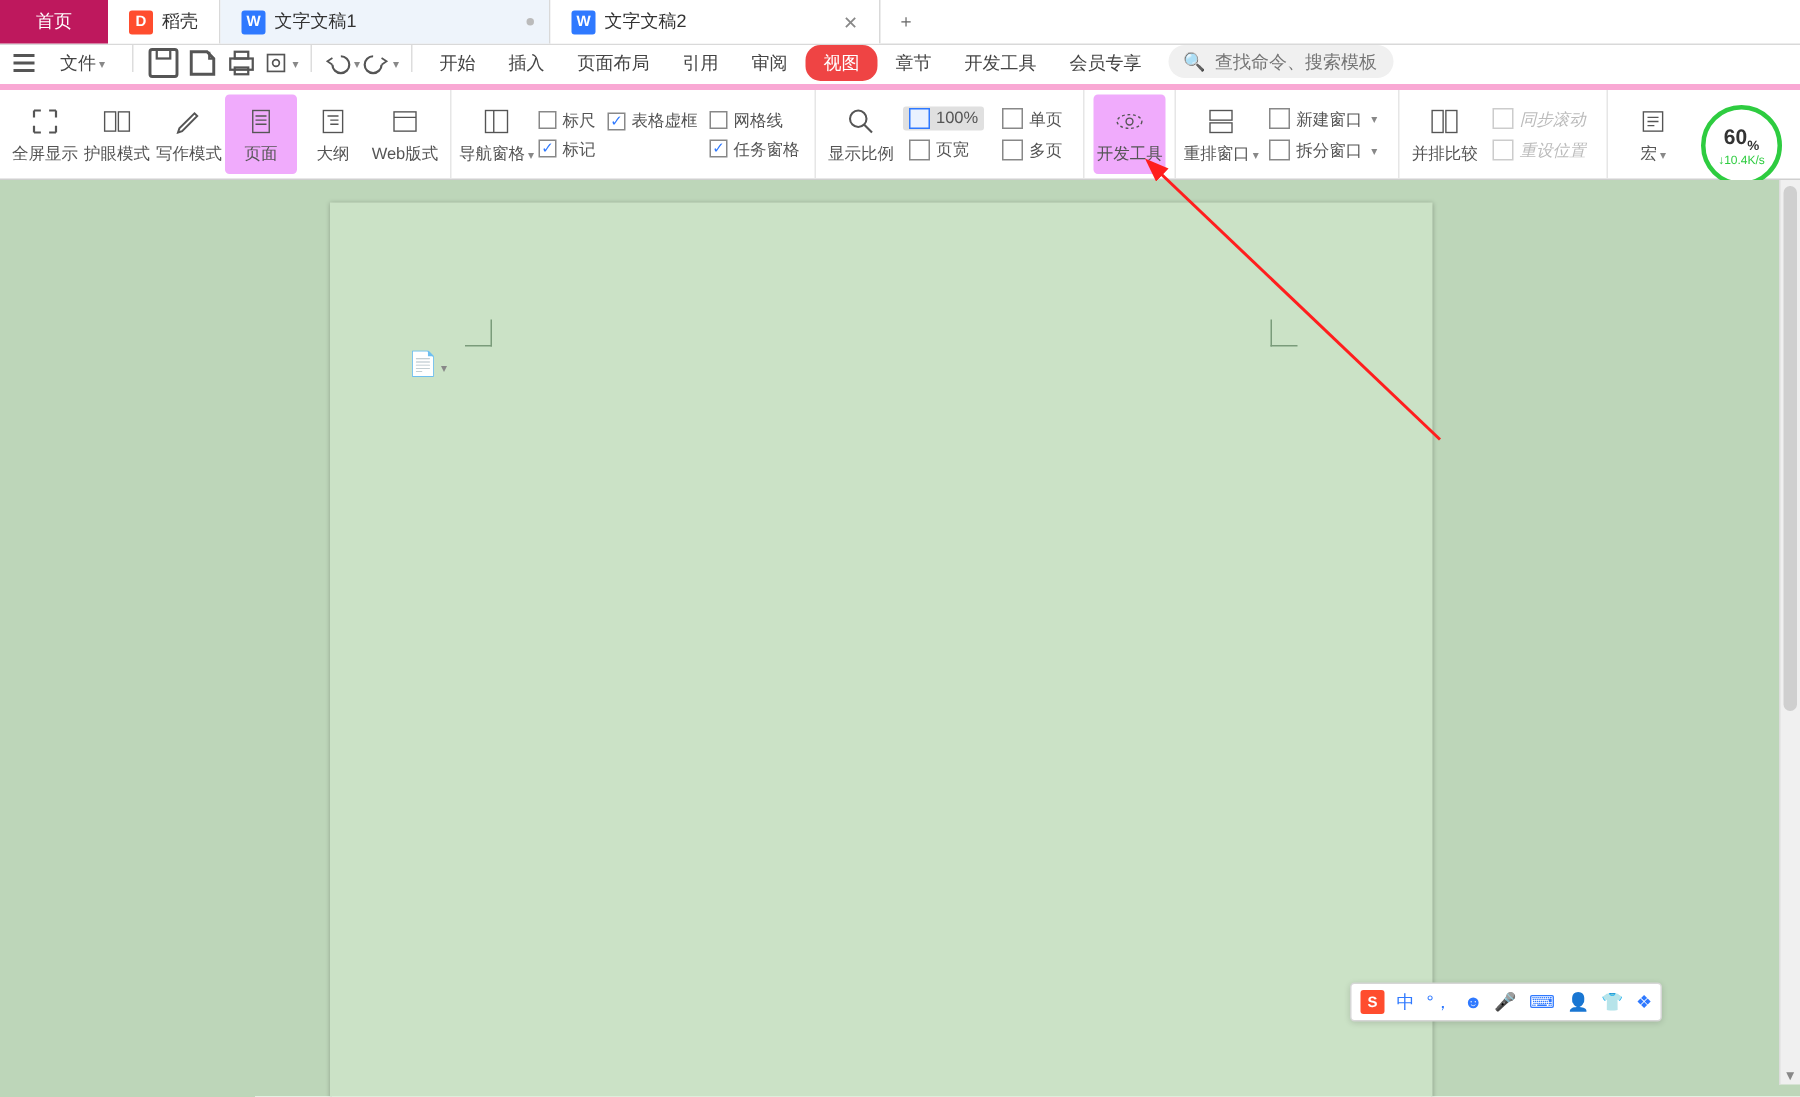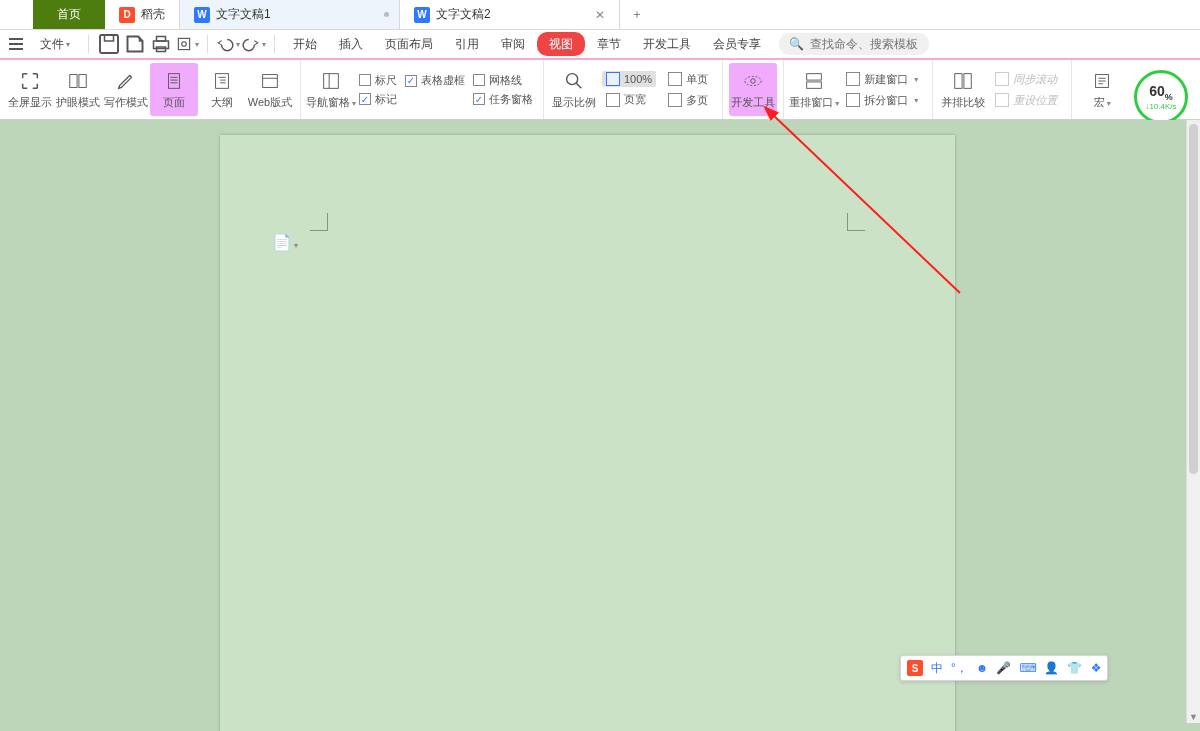--- a/index.html
+++ b/index.html
@@ -1,32 +1,32 @@
 <!DOCTYPE html>
 <html><head>
 <meta charset="utf-8">
 <style>
   * { box-sizing: border-box; margin: 0; padding: 0; }
   html, body { width: 1200px; height: 731px; font-family: "Microsoft YaHei", Arial, sans-serif; font-size: 12px; color: #333; background: #fff; overflow: hidden; position: relative; }
 
   
   .tabstrip { height: 30px; background: #fff; display: flex; align-items: stretch; border-bottom: 1px solid #d9d9d9; }
   .tabstrip .tab { display: flex; align-items: center; padding: 0 14px; font-size: 12px; color: #333; border-right: 1px solid #d9d9d9; cursor: pointer; background: #f5f5f5; gap: 6px; position: relative; }
-  .tabstrip .tab.home { background: #4d7c0f; color: #fff; border-right: none; width:72px; justify-content:center;margin-left:33px;}
+  .tabstrip .tab.home { background: #be185d; color: #fff; border-right: none; width:72px; justify-content:center;}
   .tabstrip .tab.docshell { background:#fff; }
   .tabstrip .tab.doc { background:#eef4fb; width:220px;}
   .tabstrip .tab.doc.active { background:#fff; }
   .tabstrip .tab .dot-modified{position:absolute; right:10px; top:12px; width:5px; height:5px; border-radius:50%; background:#bbb;}
   .tabstrip .tab .close { margin-left: auto; color:#888; }
   .tabstrip .newtab { width:34px; display:flex; align-items:center; justify-content:center; color:#666; cursor:pointer; }
   .ico-w { width:16px; height:16px; background:#2f79ff; color:#fff; font-size:10px; font-weight:bold; display:flex; align-items:center; justify-content:center; border-radius:2px; }
   .ico-d { width:16px; height:16px; background:#ff4d2e; color:#fff; font-size:10px; font-weight:bold; display:flex; align-items:center; justify-content:center; border-radius:2px; }
 
   
-  .menubar { height:30px; background:#fff; display:flex; align-items:center; border-bottom:2px solid #f9a8d4; padding-left:4px; gap:2px; }
+  .menubar { height:30px; background:#fff; display:flex; align-items:flex-start; border-bottom:4px solid #f9a8d4; padding-left:4px; gap:2px; }
   .menubar .iconbtn { width:24px; height:24px; display:flex; align-items:center; justify-content:center; color:#555; cursor:pointer; border-radius:3px; }
   .menubar .sep { width:1px; height:18px; background:#ddd; margin:0 6px; }
   .menubar .textbtn { padding:0 10px; height:24px; display:flex; align-items:center; cursor:pointer; border-radius:3px; font-size:12px; color:#444;}
   .menubar .textbtn.active { background:#ef4444; color:#fff; border-radius:10px; padding:0 12px;}
   .menubar .search { margin-left:6px; height:22px; background:#f0f0f0; border-radius:11px; display:flex; align-items:center; padding:0 10px; color:#999; gap:6px; width:150px;}
   .menubar .search input { border:none; background:transparent; outline:none; font-size:12px; width:110px; color:#555; }
   .hamburger{display:flex;flex-direction:column;gap:3px;}
   .hamburger span{display:block;width:14px;height:2px;background:#555;}
 
   

